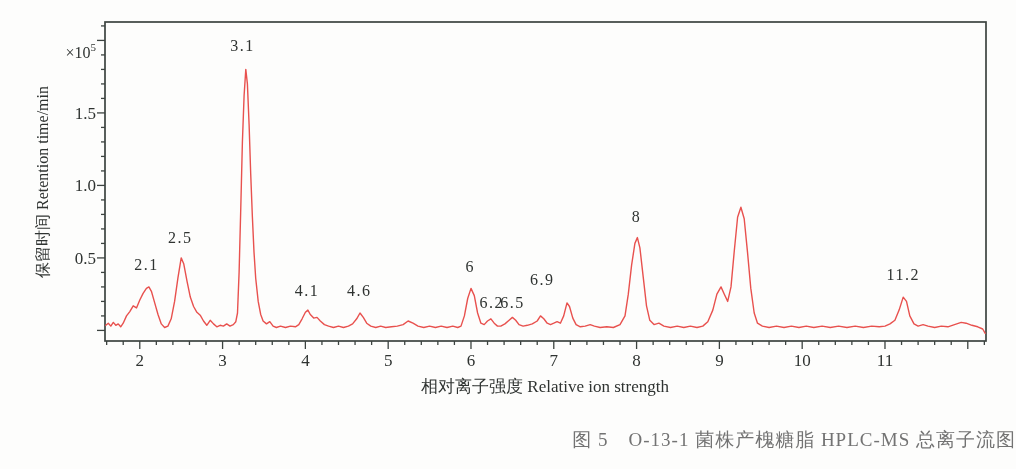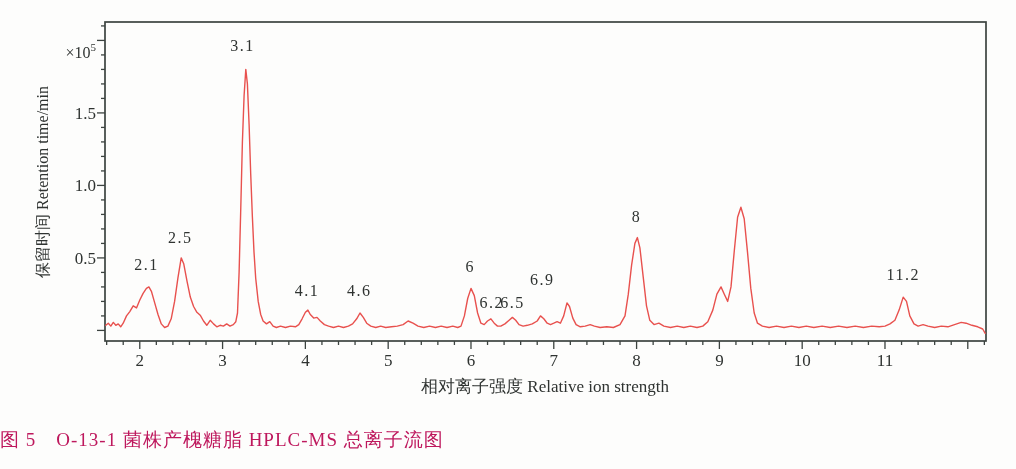--- a/index.html
+++ b/index.html
@@ -1,20 +1,20 @@
 <!DOCTYPE html>
 <html><head>
 <meta charset="utf-8">
 <style>
   html,body{margin:0;padding:0;background:#fdfdfc;}
   .figure{position:relative;width:1016px;height:469px;background:#fdfdfc;overflow:hidden;
           font-family:"Liberation Serif","DejaVu Serif",serif;padding-left:12px;}
   svg text{font-family:"Liberation Serif","DejaVu Serif",serif;fill:#2f3331;}
-  .caption{position:absolute;left:0;top:427px;width:1016px;text-align:left;
-           font-size:19px;color:#be185d;letter-spacing:1px;}
+  .caption{position:absolute;left:0;top:427px;width:1016px;text-align:right;
+           font-size:19px;color:#737373;letter-spacing:1px;}
 </style>
 </head>
 <body>
 
 <div class="figure">
   <svg id="chart" width="1016" height="405" viewBox="0 0 1016 405">
 
     <text x="84" y="58" font-size="16" text-anchor="end"><tspan>×10</tspan><tspan dy="-7" font-size="11">5</tspan></text>
 
     <text transform="translate(36 182) rotate(-90)" font-size="16" text-anchor="middle">保留时间 Retention time/min</text>

